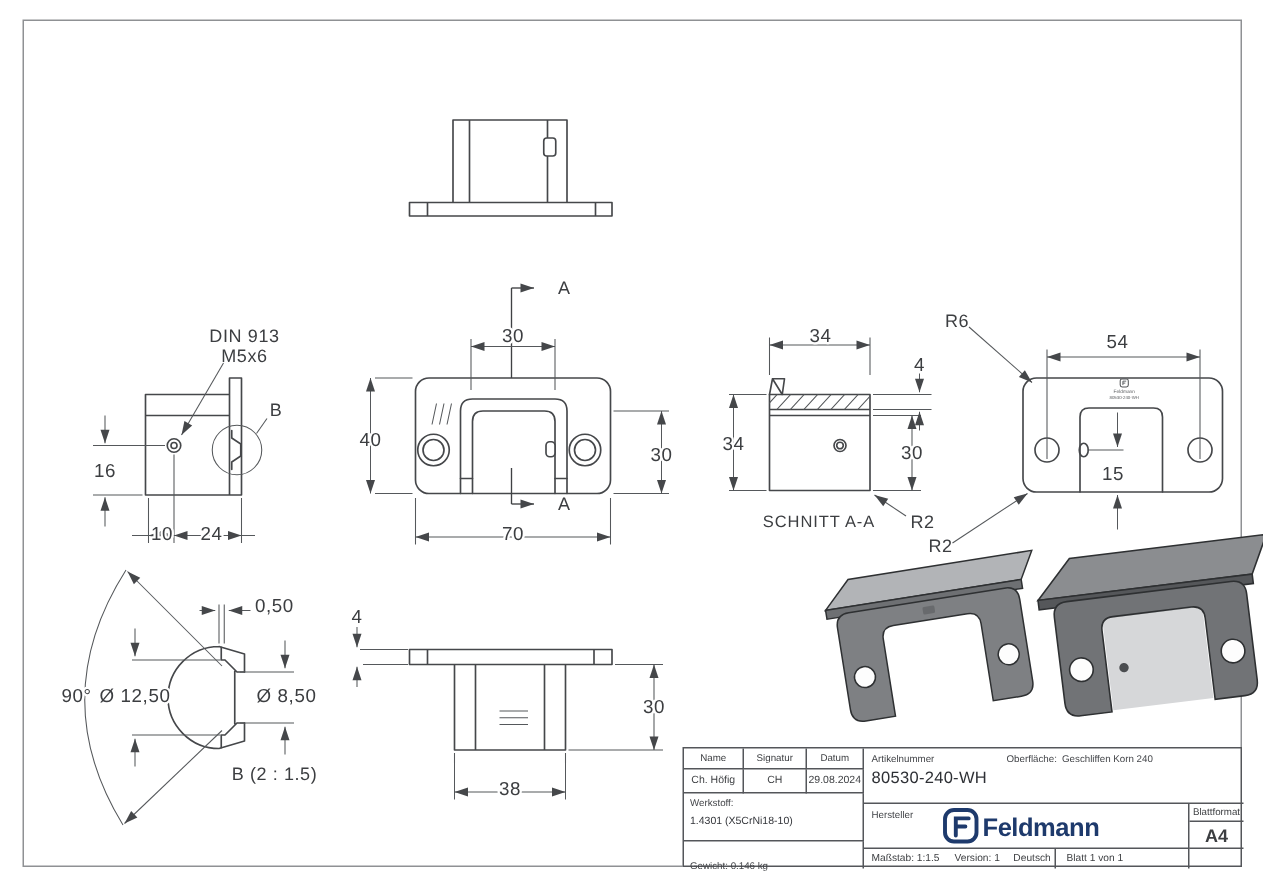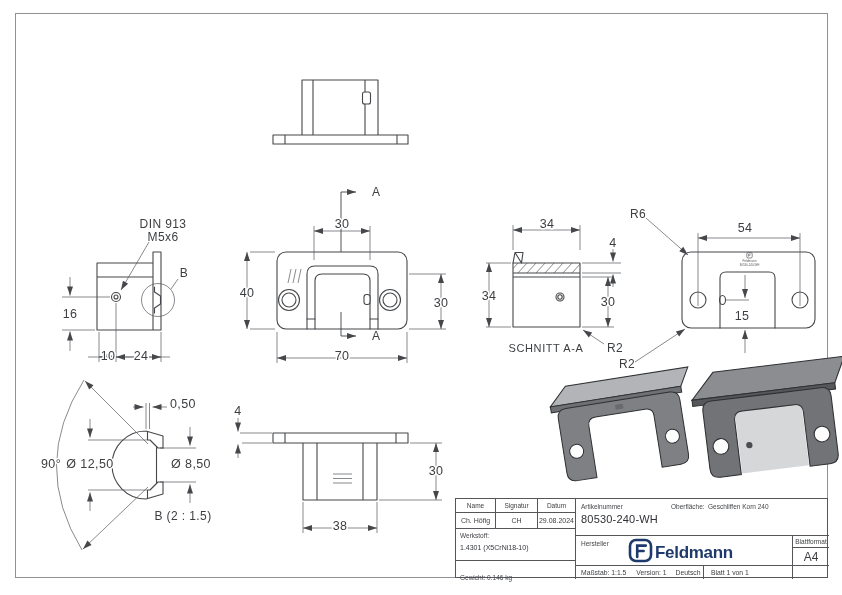--- a/index.html
+++ b/index.html
@@ -215,21 +215,21 @@
   </div>
   <div class="cell br bb" style="left:120px;top:37px;width:217px;height:30px;">
     <span class="lab" style="position:absolute;left:5px;top:4px;">Hersteller</span>
     <svg width="122" height="26" viewBox="0 0 122 26" style="position:absolute;left:52px;top:2px;">
       <rect x="2" y="2" width="21" height="21" rx="6" fill="none" stroke="#1e3a6c" stroke-width="2.6"></rect>
       <path d="M9.2,19 V7.6 H17.8 M9.2,13 H15.6" fill="none" stroke="#1e3a6c" stroke-width="2.6" stroke-linecap="round"></path>
       <text x="27" y="19.5" style="font-size:17px;font-weight:bold;fill:#1e3a6c;letter-spacing:-0.3px;">Feldmann</text>
     </svg>
   </div>
   <div class="cell bb cen lab" style="left:337px;top:37px;width:36px;height:12px;">Blattformat</div>
-  <div class="cell bb cen a4" style="left:337px;top:49px;width:36px;height:18px;">A4</div>
+  <div class="cell bb cen a4" style="left:337px;top:49px;width:36px;height:18px;font-weight:bold;">A4</div>
   <div class="cell br botrow" style="left:120px;top:67px;width:128px;height:13px;padding-left:5px;">
     <span>Maßstab: 1:1.5</span>
     <span style="margin-left:10px;">Version: 1</span>
     <span style="margin-left:9px;">Deutsch</span>
   </div>
   <div class="cell br botrow" style="left:248px;top:67px;width:89px;height:13px;padding-left:7px;">
     <span>Blatt 1 von 1</span>
   </div>
   <div class="cell" style="left:337px;top:67px;width:36px;height:13px;"></div>
 </div>

